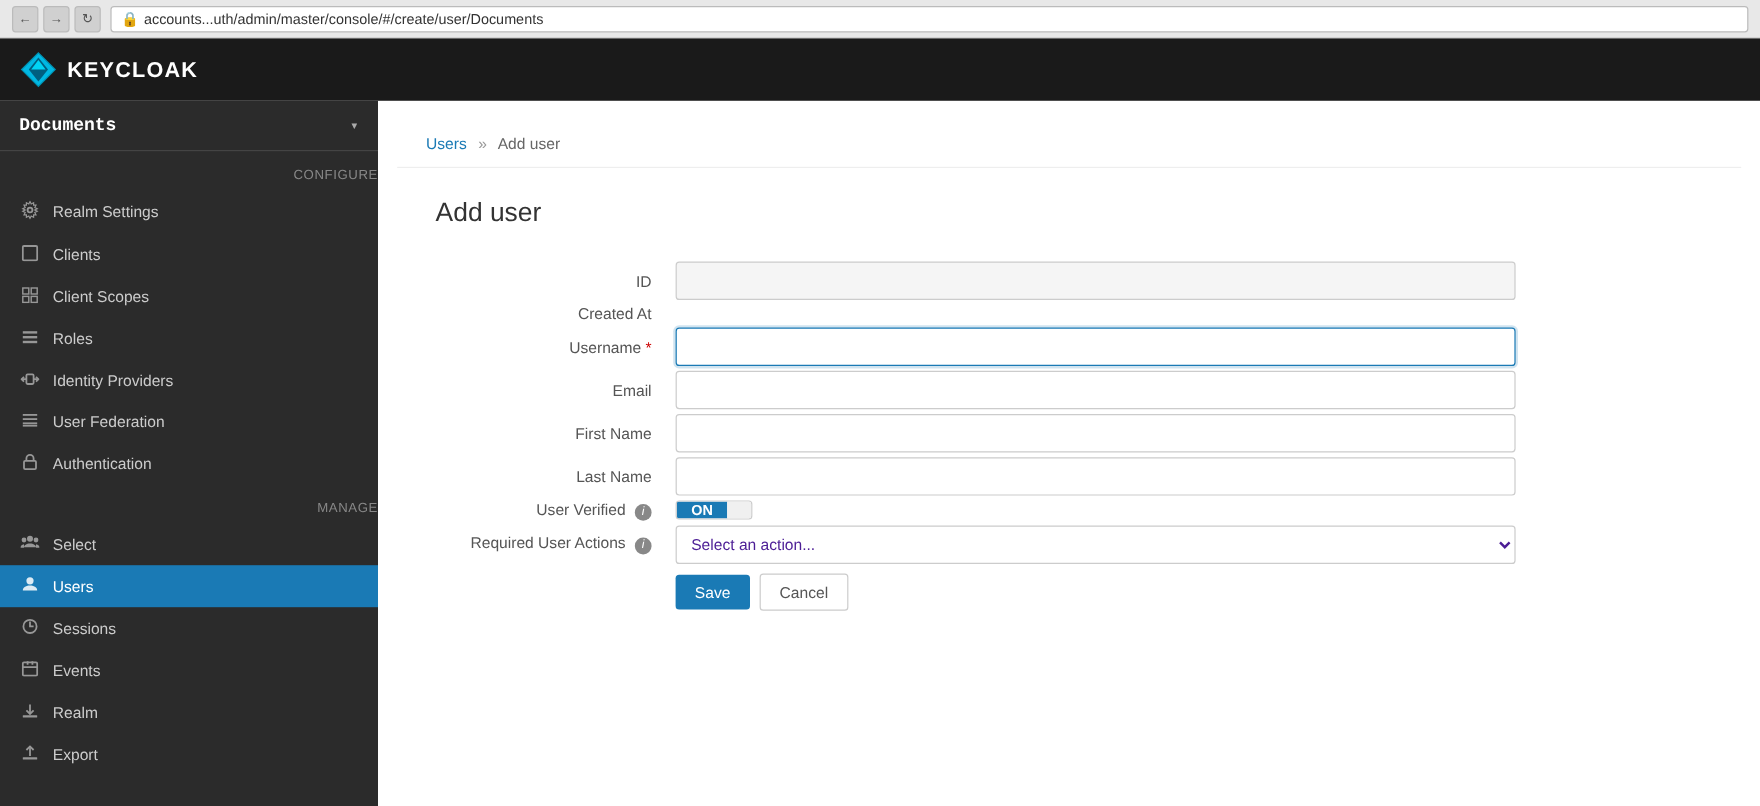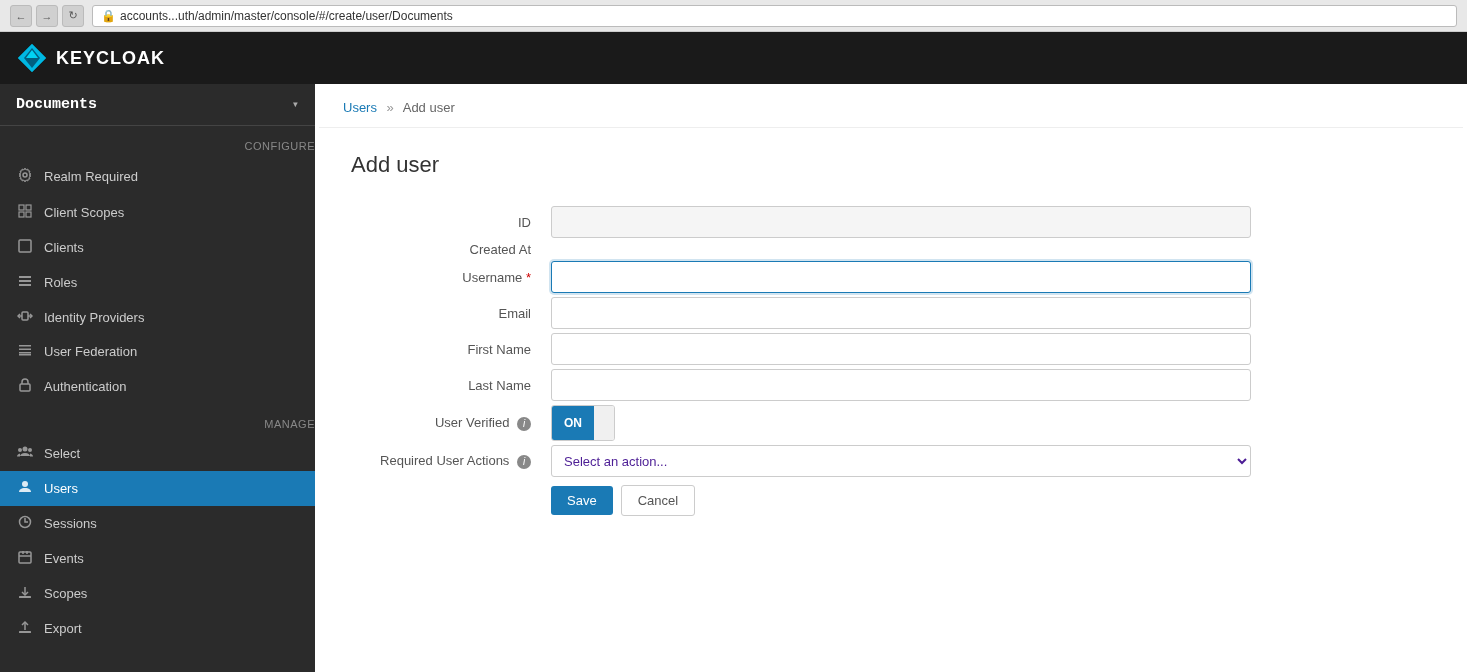--- a/index.html
+++ b/index.html
@@ -130,21 +130,21 @@
       font-size: 14px;
       opacity: 0.85;
     }
     .sidebar-item-label { font-size: 13px; }
 
     
     .content-area {
       flex: 1;
       background: #fff;
       overflow-y: auto;
-      padding: 4px;
+      padding: 16px;
     }
 
     
     .breadcrumb {
       padding: 12px 24px;
       font-size: 13px;
       color: #666;
       border-bottom: 1px solid #eee;
     }
     .breadcrumb a {
@@ -220,21 +220,21 @@
     
     .toggle-container {
       display: flex;
       align-items: center;
     }
     .toggle {
       display: flex;
       border-radius: 3px;
       overflow: hidden;
       border: 1px solid #ccc;
-      height: 36px;
+      height: 16px;
     }
     .toggle-on {
       padding: 0 12px;
       background: #1a7ab5;
       color: #fff;
       font-size: 12px;
       font-weight: bold;
       display: flex;
       align-items: center;
       cursor: pointer;
@@ -358,42 +358,42 @@
 
       <div class="sidebar-section-label">Configure</div>
 
       <div class="sidebar-item">
         <span class="sidebar-item-icon">
           <svg width="16" height="16" viewBox="0 0 16 16" fill="#aaa">
               <circle cx="8" cy="8" r="2" fill="none" stroke="#aaa" stroke-width="1.5"></circle>
               <path d="M8 1 L9 3 L11 2 L11 4 L13 4 L12 6 L14 7 L12 8 L14 9 L12 10 L13 12 L11 12 L11 14 L9 13 L8 15 L7 13 L5 14 L5 12 L3 12 L4 10 L2 9 L4 8 L2 7 L4 6 L3 4 L5 4 L5 2 L7 3 Z" fill="none" stroke="#aaa" stroke-width="1"></path>
             </svg>
         </span>
-        <span class="sidebar-item-label">Realm Required</span>
+        <span class="sidebar-item-label">Realm Settings</span>
+      </div>
+
+      <div class="sidebar-item">
+        <span class="sidebar-item-icon">
+          <svg width="14" height="14" viewBox="0 0 14 14" fill="none" stroke="#aaa" stroke-width="1.5">
+              <rect x="1" y="1" width="12" height="12" rx="1"></rect>
+            </svg>
+        </span>
+        <span class="sidebar-item-label">Clients</span>
       </div>
 
       <div class="sidebar-item">
         <span class="sidebar-item-icon">
           <svg width="14" height="14" viewBox="0 0 14 14" fill="none" stroke="#aaa" stroke-width="1.2">
               <rect x="1" y="1" width="5" height="5"></rect>
               <rect x="8" y="1" width="5" height="5"></rect>
               <rect x="1" y="8" width="5" height="5"></rect>
               <rect x="8" y="8" width="5" height="5"></rect>
             </svg>
         </span>
         <span class="sidebar-item-label">Client Scopes</span>
-      </div>
-
-      <div class="sidebar-item">
-        <span class="sidebar-item-icon">
-          <svg width="14" height="14" viewBox="0 0 14 14" fill="none" stroke="#aaa" stroke-width="1.5">
-              <rect x="1" y="1" width="12" height="12" rx="1"></rect>
-            </svg>
-        </span>
-        <span class="sidebar-item-label">Clients</span>
       </div>
 
       <div class="sidebar-item">
         <span class="sidebar-item-icon">
           <svg width="14" height="14" viewBox="0 0 14 14" fill="#aaa">
               <rect x="1" y="2" width="12" height="2"></rect>
               <rect x="1" y="6" width="12" height="2"></rect>
               <rect x="1" y="10" width="12" height="2"></rect>
             </svg>
         </span>
@@ -484,21 +484,21 @@
       </div>
 
       <div class="sidebar-item">
         <span class="sidebar-item-icon">
           <svg width="14" height="14" viewBox="0 0 14 14" fill="none" stroke="#aaa" stroke-width="1.5">
               <polyline points="7,2 7,10"></polyline>
               <polyline points="4,7 7,10 10,7"></polyline>
               <rect x="1" y="11" width="12" height="2" rx="0.5" fill="#aaa" stroke="none"></rect>
             </svg>
         </span>
-        <span class="sidebar-item-label">Scopes</span>
+        <span class="sidebar-item-label">Realm</span>
       </div>
 
       <div class="sidebar-item">
         <span class="sidebar-item-icon">
           <svg width="14" height="14" viewBox="0 0 14 14" fill="none" stroke="#aaa" stroke-width="1.5">
               <polyline points="7,10 7,2"></polyline>
               <polyline points="4,5 7,2 10,5"></polyline>
               <rect x="1" y="11" width="12" height="2" rx="0.5" fill="#aaa" stroke="none"></rect>
             </svg>
         </span>

